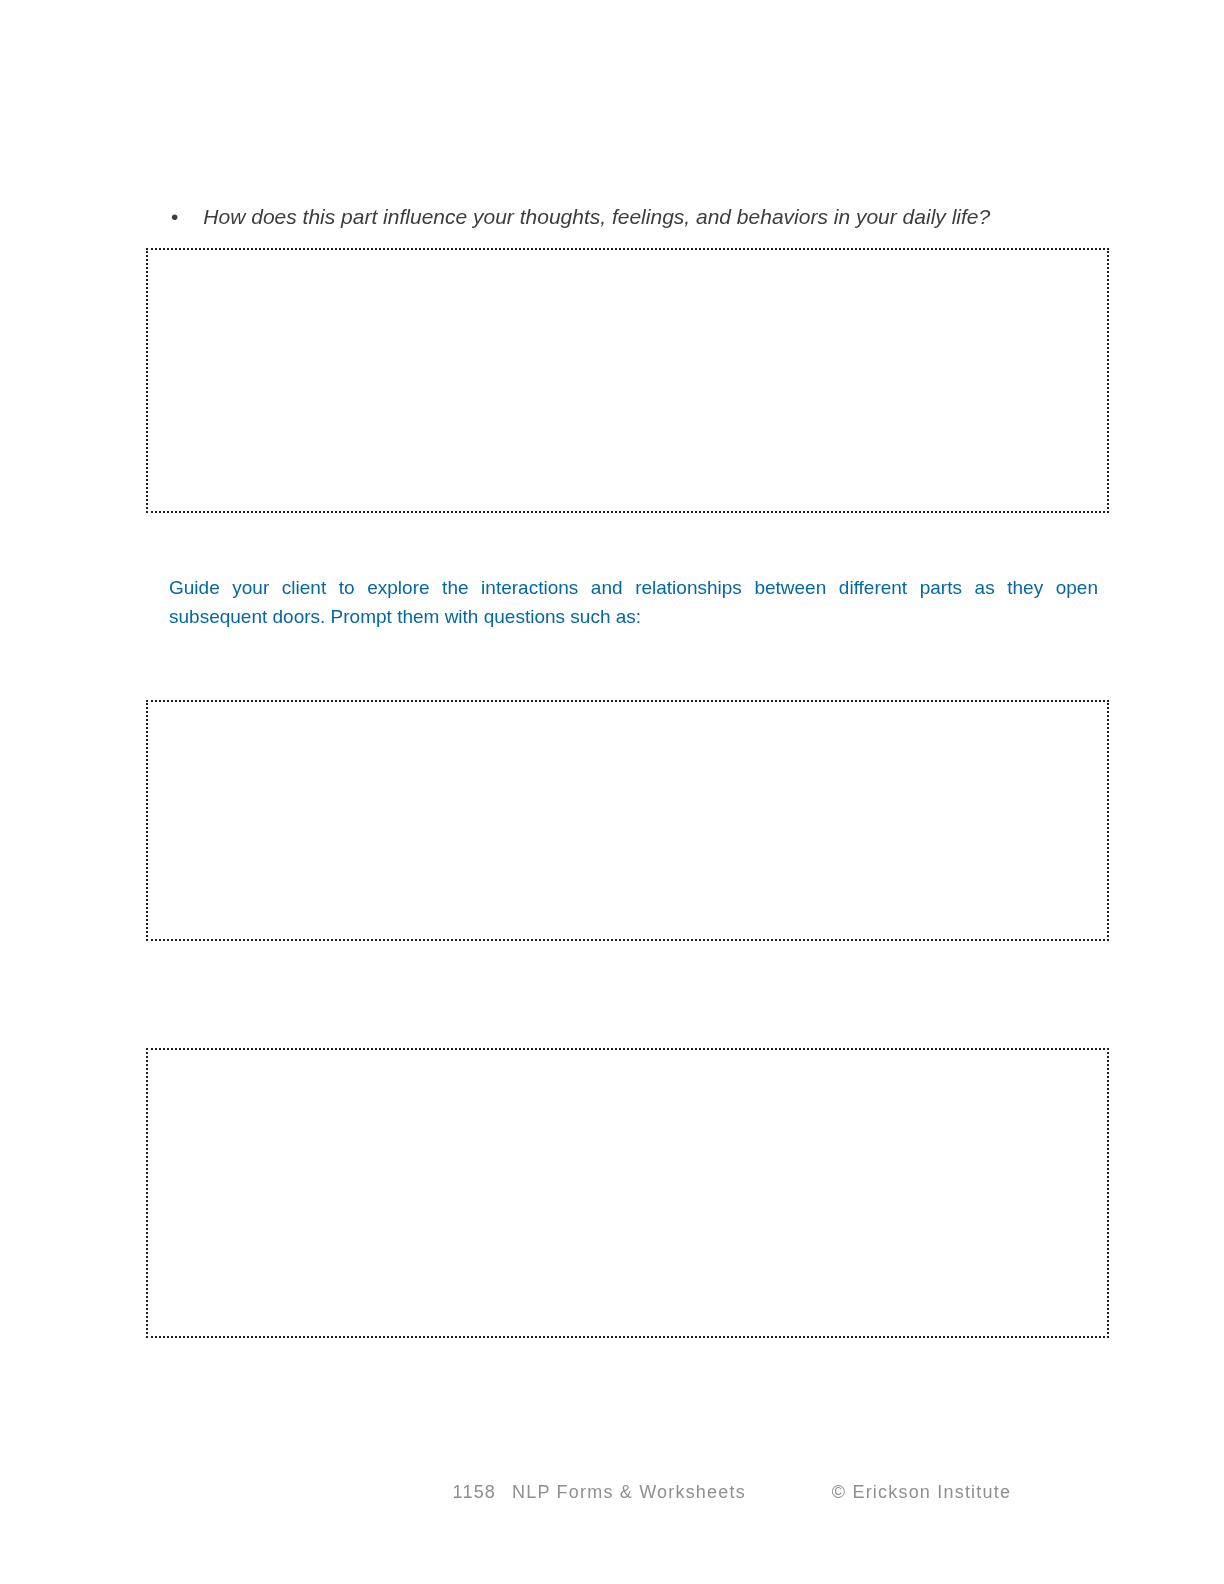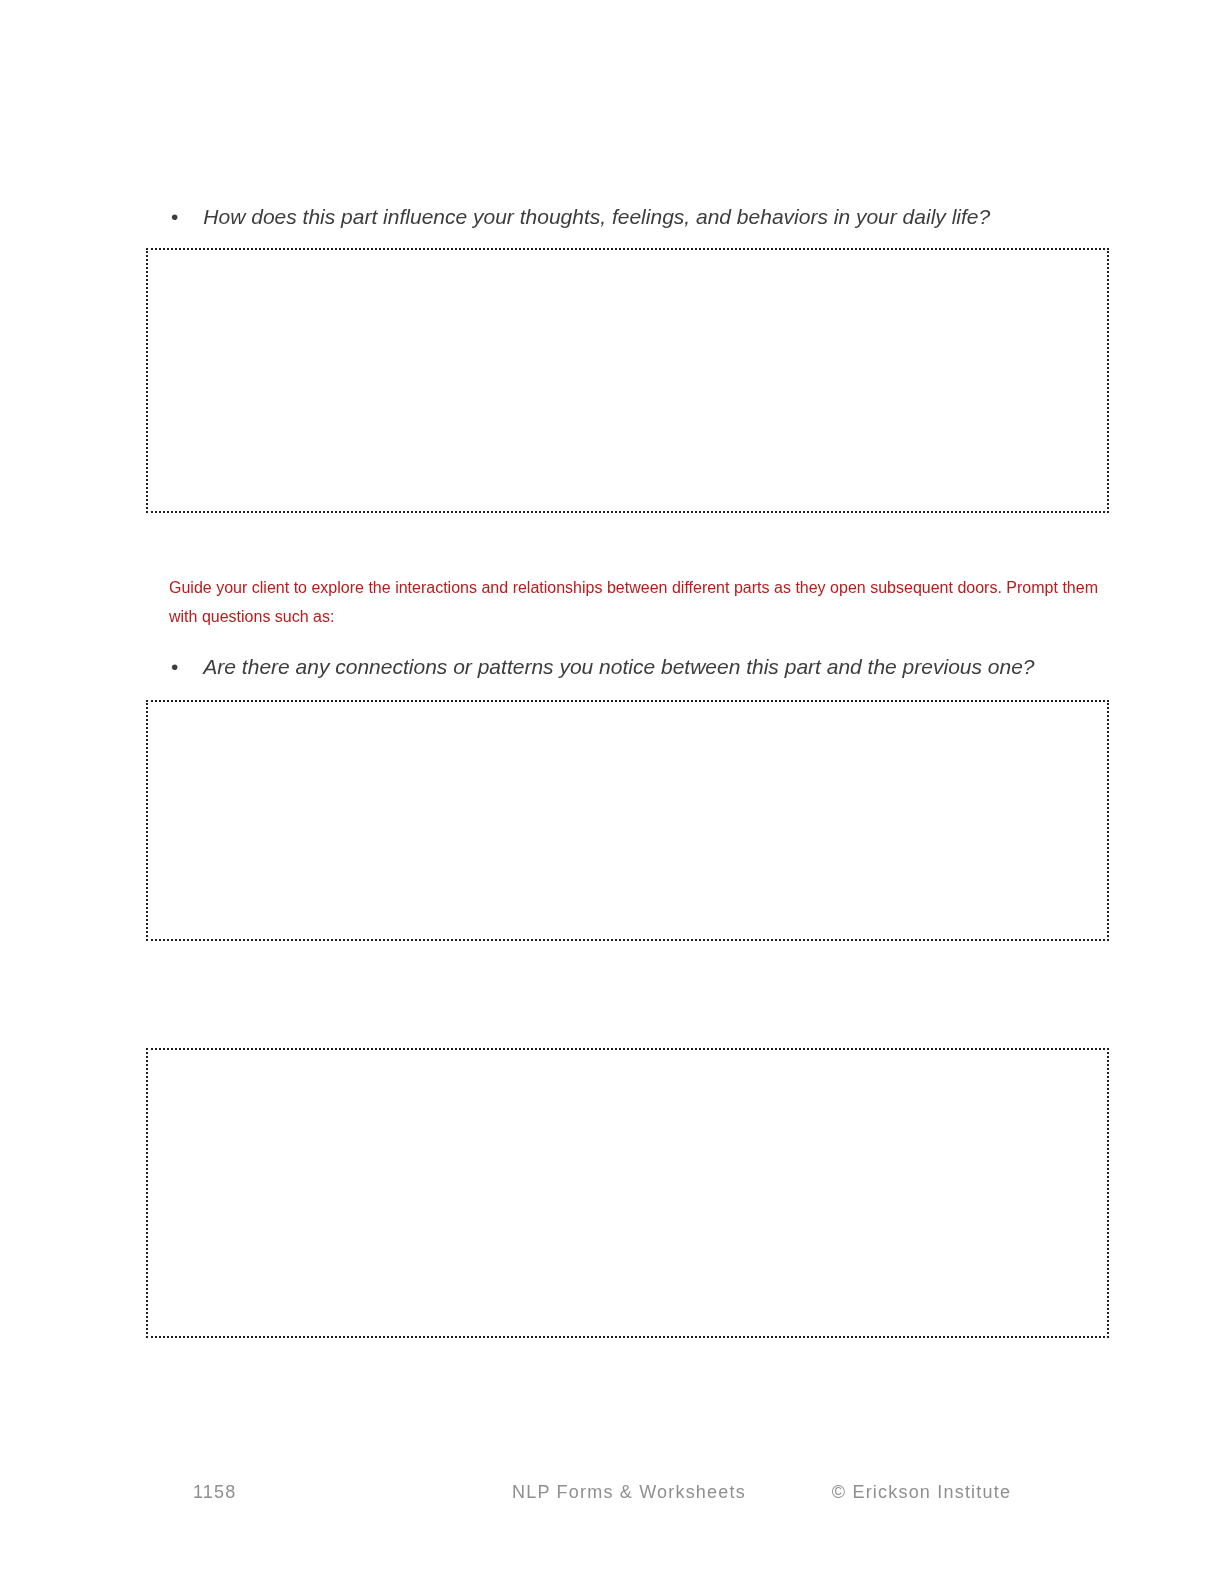--- a/index.html
+++ b/index.html
@@ -31,58 +31,55 @@
     position: absolute;
     left: 130px;
     width: 963px;
     border: 2px dotted #1f1f1f;
     background: #ffffff;
   }
   .instruction {
     position: absolute;
     left: 145px;
     width: 945px;
-    font-size: 16px;
+    font-size: 19px;
     line-height: 28.5px;
     text-align: justify;
-    color: #b91c1c;
+    color: #0369a1;
   }
   .footer {
     position: absolute;
     left: 145px;
     top: 1450px;
     width: 936px;
     display: grid;
     grid-template-columns: 1fr auto 1fr;
     align-items: baseline;
     font-size: 18px;
     line-height: 20px;
     letter-spacing: 1.2px;
     color: #8f8f8f;
   }
-  .footer .cell-left  { text-align: left; margin-left: 16px; }
+  .footer .cell-left  { text-align: right; margin-left: 16px; }
   .footer .cell-mid   { text-align: center; }
   .footer .cell-right { text-align: center; }
 </style>
 </head>
 <body>
 
 <div class="page">
 
   <div class="question-line" style="top: 179px;">
     <span class="bullet">•</span><span>How does this part influence your thoughts, feelings, and behaviors in your daily life?</span>
   </div>
 
   <div class="answer-box" style="top: 232px; height: 265px;"></div>
 
   <p class="instruction" style="top: 550px;">Guide your client to explore the interactions and relationships between different parts as they open subsequent doors. Prompt them with questions such as:</p>
 
-  <div class="question-line" style="top: 629px;">
-    <span class="bullet">•</span><span>Are there any connections or patterns you notice between this part and the previous one?</span>
-  </div>
 
   <div class="answer-box" style="top: 684px; height: 241px;"></div>
 
 
   <div class="answer-box" style="top: 1032px; height: 290px;"></div>
 
   <div class="footer">
     <span class="cell-left">1158</span>
     <span class="cell-mid">NLP Forms &amp; Worksheets</span>
     <span class="cell-right">© Erickson Institute</span>

